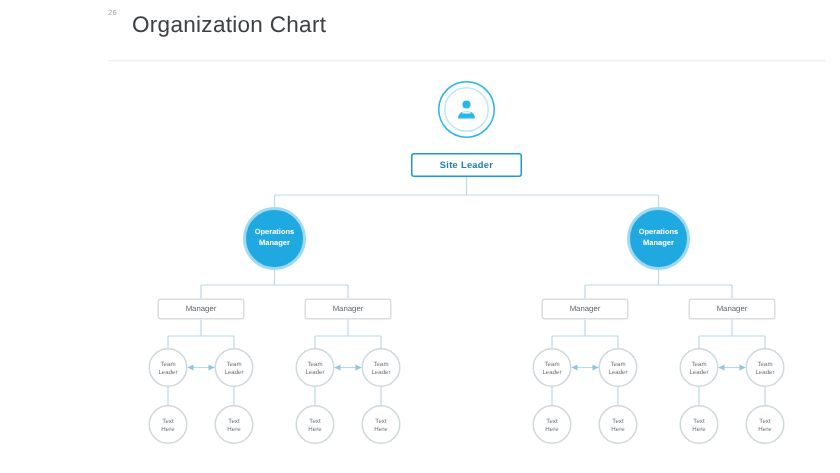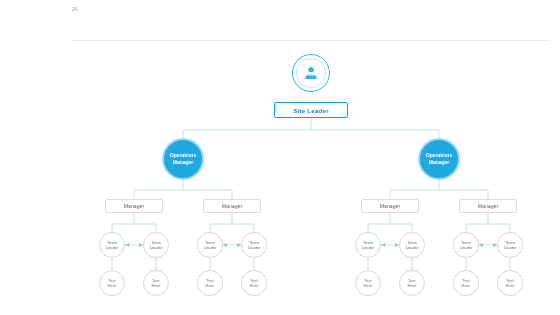--- a/index.html
+++ b/index.html
@@ -79,20 +79,21 @@
   }
   .small-circle.lead{border-color:#cfd8dc;}
   .small-circle span{display:block;}
 </style>
 </head>
 <body>
 
 <div class="slide">
 
   <div class="page-num">26</div>
+  <div class="title">Organization Chart</div>
   <div class="title-rule"></div>
 
   <div class="chart">
 
     <svg class="lines" viewBox="0 0 478 258" width="478" height="258">
       <g stroke="#bcd9e6" stroke-width="0.8" fill="none">
 
         <line x1="239" y1="70" x2="239" y2="82"></line>
         <line x1="111" y1="82" x2="367" y2="82"></line>
         <line x1="111" y1="82" x2="111" y2="90"></line>

